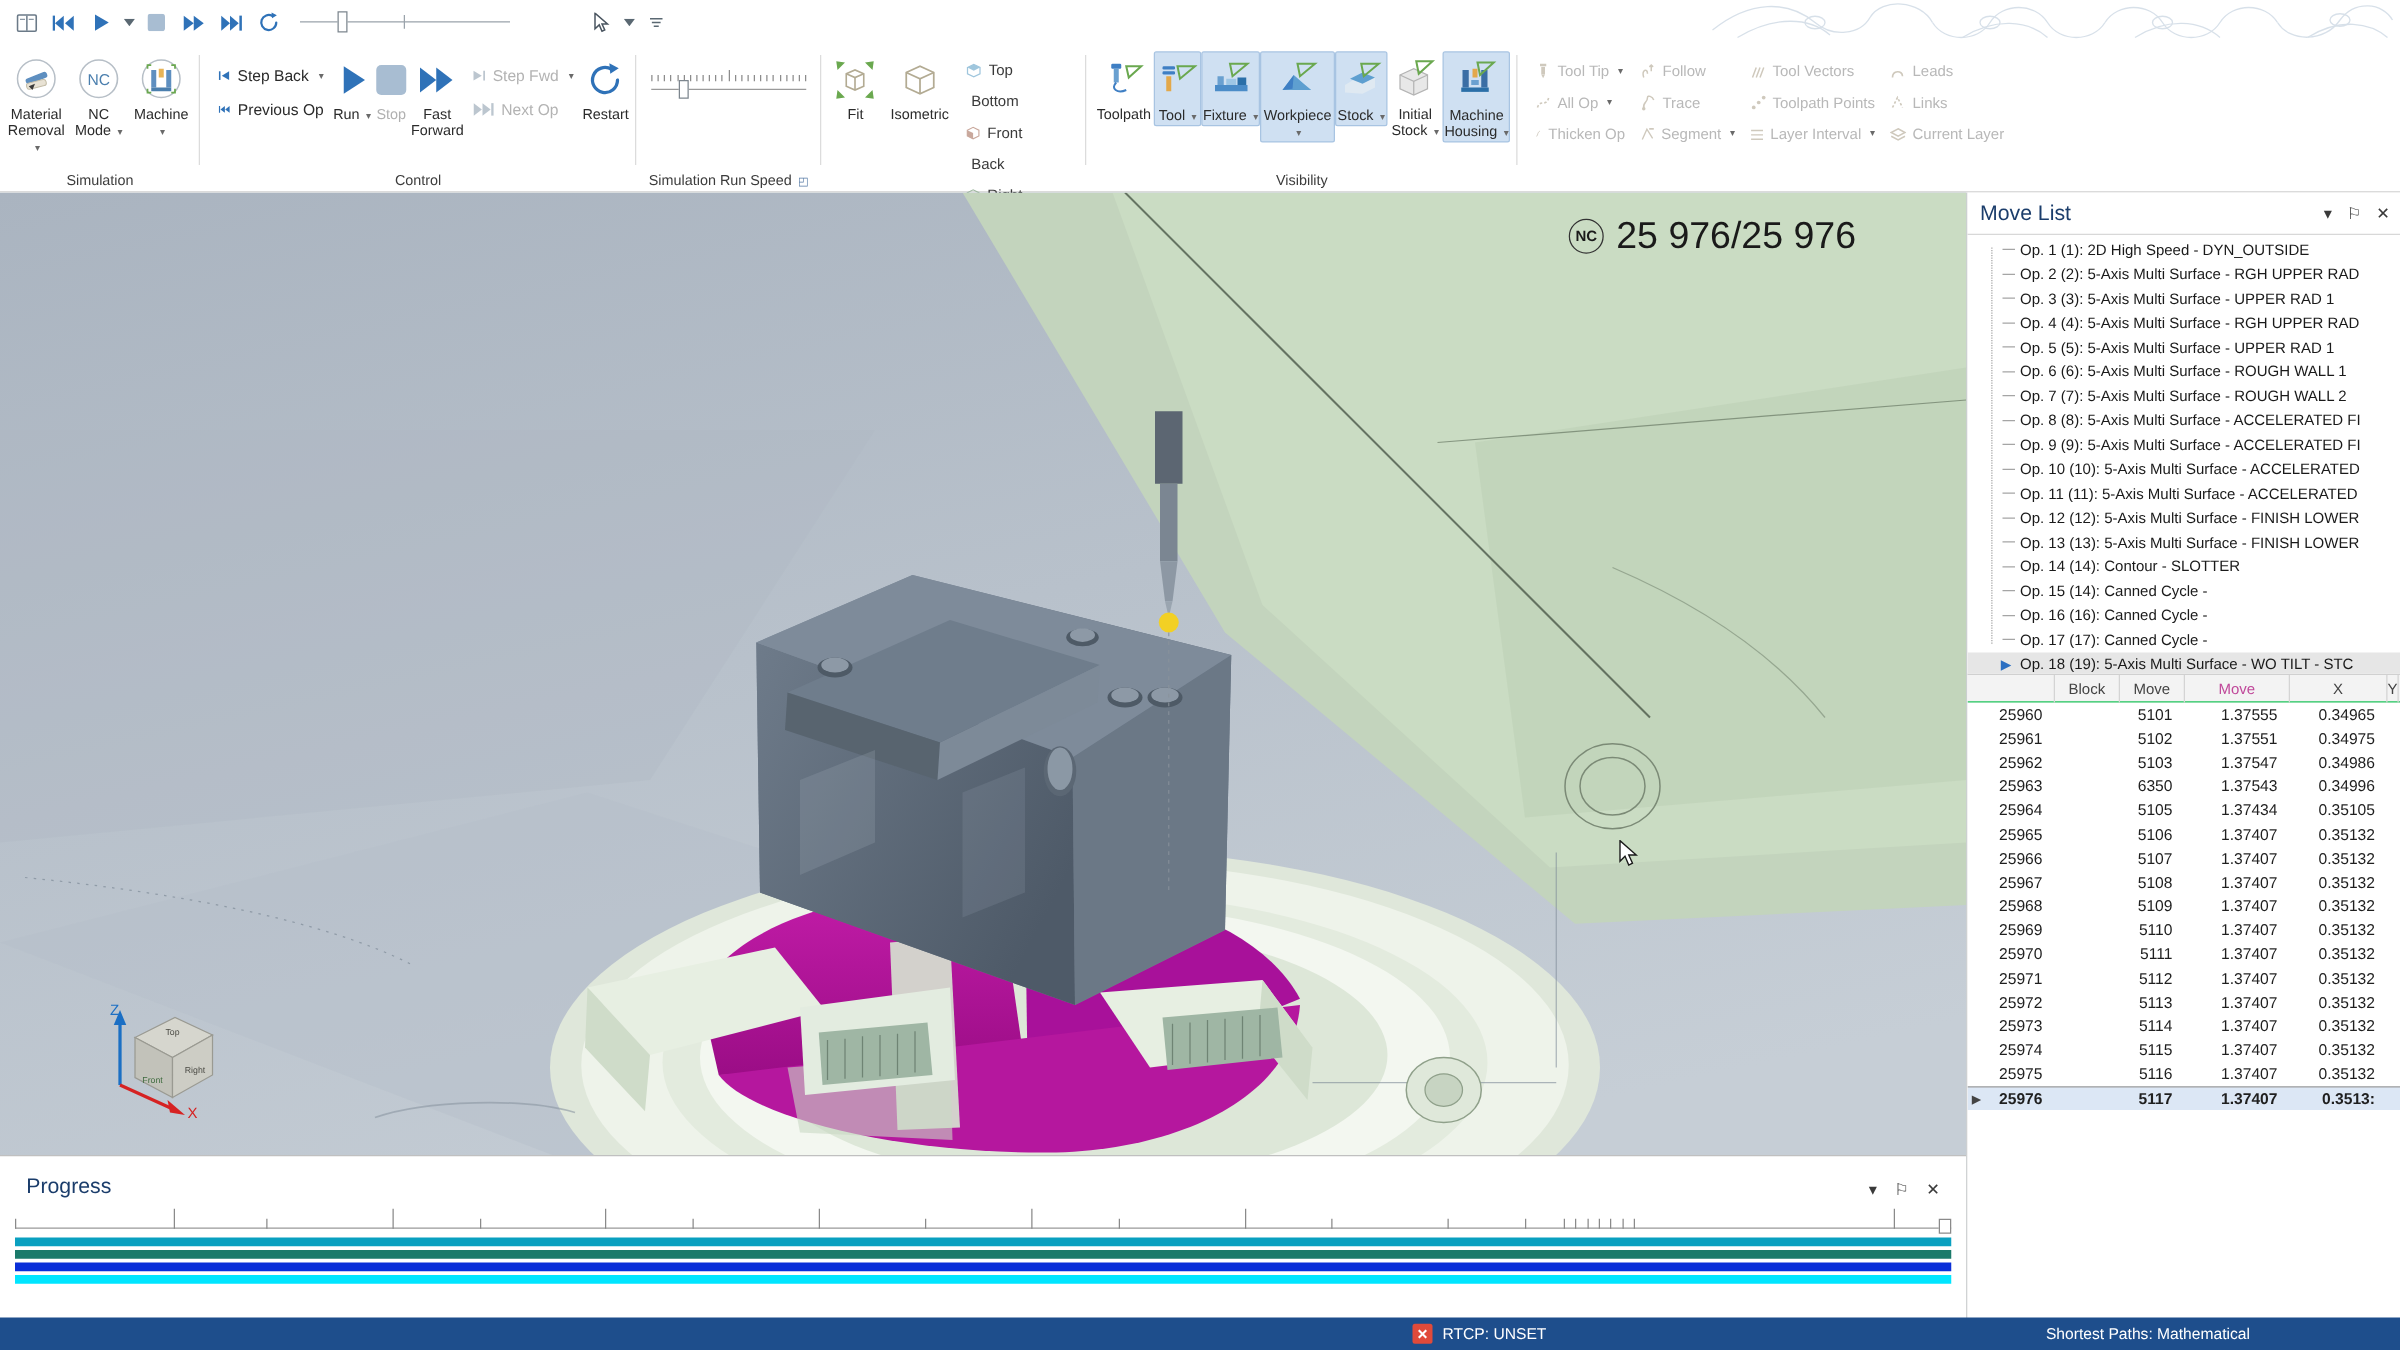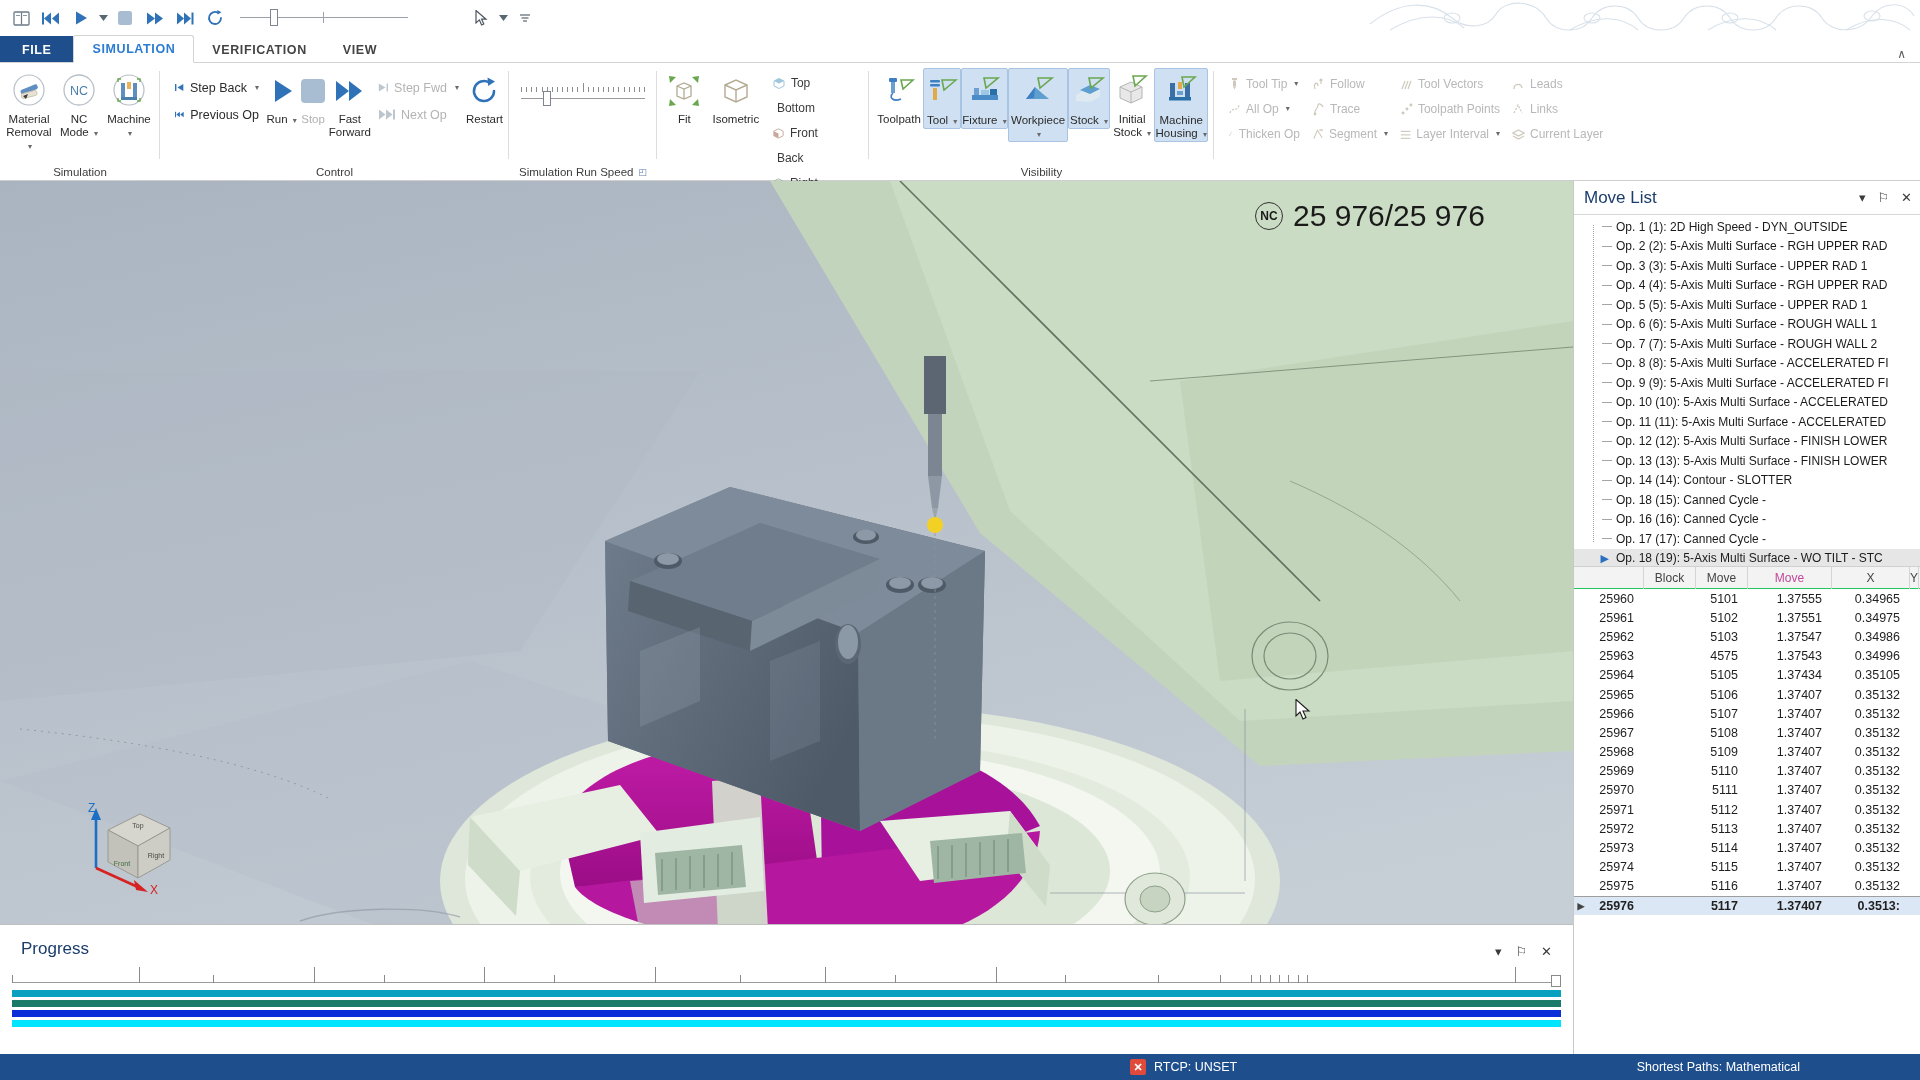--- a/index.html
+++ b/index.html
@@ -276,28 +276,20 @@
         <path d="M348 36 C374 20, 400 22, 416 36"></path>
         <path d="M486 36 C512 20, 536 24, 550 36"></path>
         <ellipse cx="92" cy="24" rx="8" ry="5"></ellipse>
         <ellipse cx="232" cy="24" rx="8" ry="5"></ellipse>
         <ellipse cx="370" cy="24" rx="8" ry="5"></ellipse>
         <ellipse cx="512" cy="22" rx="8" ry="5"></ellipse>
       </g>
     </svg>
   </div>
 
-  <div class="ribbon-tabs">
-    <div class="tab file">FILE</div>
-    <div class="tab active">SIMULATION</div>
-    <div class="tab">VERIFICATION</div>
-    <div class="tab">VIEW</div>
-    <div class="ribbon-collapse">∧</div>
-    <div class="tabs-underline"></div>
-  </div>
 
   <div class="ribbon">
 
     <div class="rgroup" style="width:160px">
       <div class="rgroup-body" style="gap:0px; padding-left:4px;">
         <div class="bigbtn">
           <div class="ico">
             <svg width="36" height="36" viewBox="0 0 36 36">
                 <circle cx="18" cy="17" r="15" fill="none" stroke="#b7bfc7" stroke-width="1.2"></circle>
                 <rect x="9" y="14" width="18" height="5" rx="2" transform="rotate(-22 18 16)" fill="#5e8fc0"></rect>
@@ -1003,21 +995,21 @@
           <div class="mlrow">
             <div class="tree">
               <span class="dash"></span>
             </div>
             <div>Op. 14 (14): Contour - SLOTTER</div>
           </div>
           <div class="mlrow">
             <div class="tree">
               <span class="dash"></span>
             </div>
-            <div>Op. 18 (15): Canned Cycle -</div>
+            <div>Op. 15 (14): Canned Cycle -</div>
           </div>
           <div class="mlrow">
             <div class="tree">
               <span class="dash"></span>
             </div>
             <div>Op. 16 (16): Canned Cycle -</div>
           </div>
           <div class="mlrow">
             <div class="tree">
               <span class="dash"></span>
@@ -1063,21 +1055,21 @@
               <div class="gcell" style="width: 56px;">25962</div>
               <div class="gcell" style="width: 52px;"></div>
               <div class="gcell" style="width: 52px;">5103</div>
               <div class="gcell" style="width: 84px;">1.37547</div>
               <div class="gcell" style="width: 78px;">0.34986</div>
             </div>
             <div class="grow">
               <div class="gmark"></div>
               <div class="gcell" style="width: 56px;">25963</div>
               <div class="gcell" style="width: 52px;"></div>
-              <div class="gcell" style="width: 52px;">4575</div>
+              <div class="gcell" style="width: 52px;">6350</div>
               <div class="gcell" style="width: 84px;">1.37543</div>
               <div class="gcell" style="width: 78px;">0.34996</div>
             </div>
             <div class="grow">
               <div class="gmark"></div>
               <div class="gcell" style="width: 56px;">25964</div>
               <div class="gcell" style="width: 52px;"></div>
               <div class="gcell" style="width: 52px;">5105</div>
               <div class="gcell" style="width: 84px;">1.37434</div>
               <div class="gcell" style="width: 78px;">0.35105</div>

